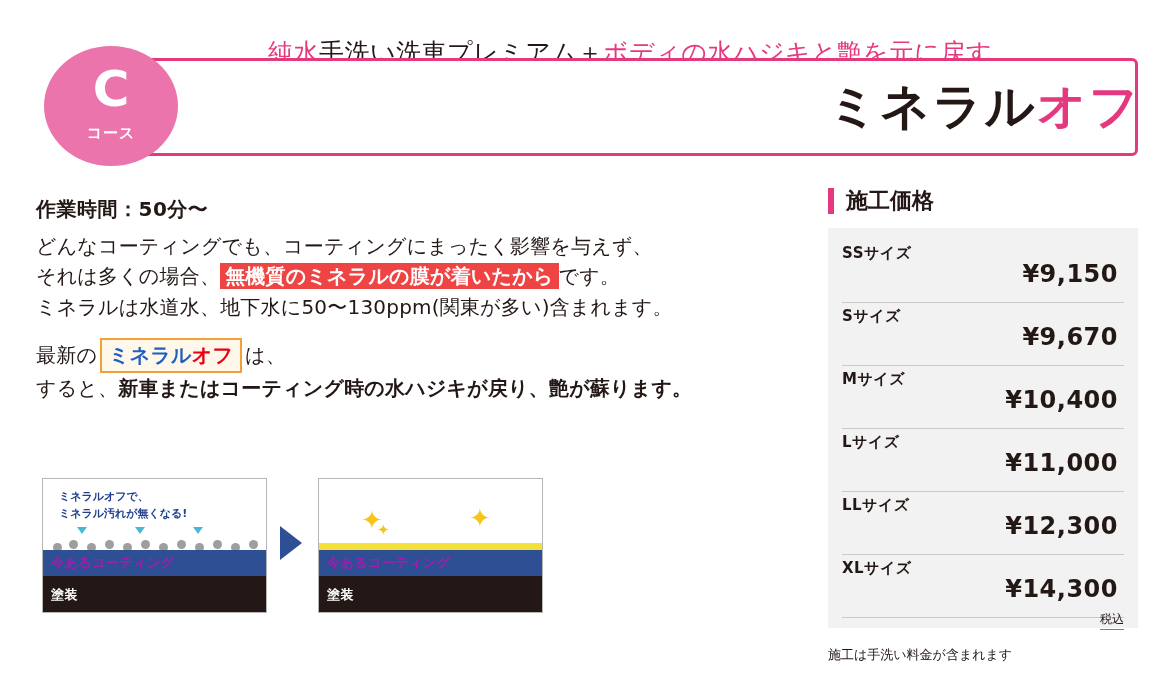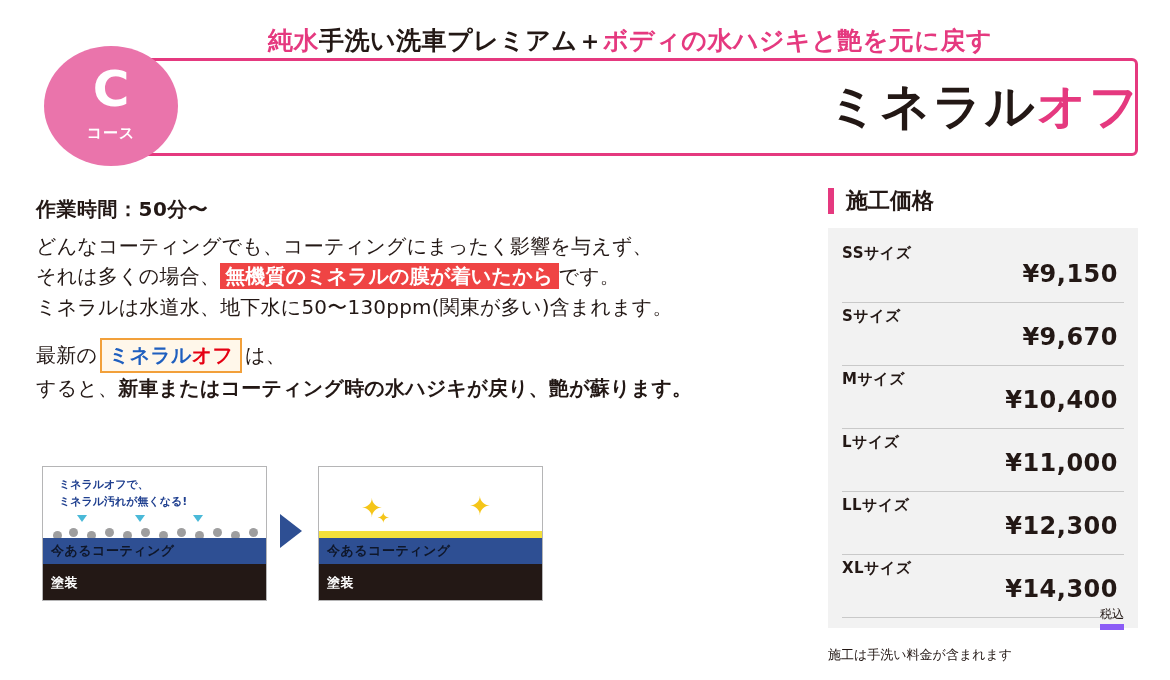--- a/index.html
+++ b/index.html
@@ -7,22 +7,22 @@
     width:1170px;height:680px;
     background:#ffffff;
     font-family:"DejaVu Sans","Liberation Sans",sans-serif;
     color:#231815;
     position:relative;
     overflow:hidden;
   }
   
   #header{position:absolute;left:0;top:0;width:1170px;height:175px;}
   #header-tagline{
-    position:absolute;left:180px;top:24px;width:900px;
-    text-align:center;font-size:25px;font-weight:bold;letter-spacing:0.5px;
+    position:absolute;left:180px;top:36px;width:900px;
+    text-align:center;font-size:25px;font-weight:normal;letter-spacing:0.5px;
     white-space:nowrap;
   }
   .tag-pink{color:#e5397f;}
   .tag-dark{color:#231815;}
   #title-box{
     position:absolute;left:118px;top:58px;width:1020px;height:98px;
     border:3px solid #e5397f;border-radius:6px;background:#fff;
     box-sizing:border-box;
   }
   #title-text{
@@ -61,39 +61,39 @@
   .para-gap{height:16px;}
   .chip{
     display:inline-block;border:2px solid #f2a03a;background:#fff7ea;
     padding:0 7px;margin:0 3px;font-weight:bold;
   }
   .chip .c-blue{color:#1f5fbf;}
   .chip .c-red{color:#e50012;}
   .bold{font-weight:bold;}
 
   
-  #diagram{position:absolute;left:42px;top:466px;width:520px;height:140px;padding-left:42px;}
+  #diagram{position:absolute;left:42px;top:478px;width:520px;height:140px;padding-left:42px;}
   .panel{position:absolute;top:0;width:225px;height:135px;border:1px solid #b5b5b6;background:#ffffff;box-sizing:border-box;overflow:hidden;}
   #panel-left{left:0;}
   #panel-right{left:276px;}
   .layer-coat{
     position:absolute;left:0;bottom:36px;width:100%;height:26px;background:#2e4f93;
   }
   .layer-paint{
     position:absolute;left:0;bottom:0;width:100%;height:36px;background:#231815;
   }
   .layer-yellow{
     position:absolute;left:0;bottom:62px;width:100%;height:7px;background:#f4e03a;
   }
   .layer-label{
     position:absolute;left:8px;color:#ffffff;font-size:13px;font-weight:bold;letter-spacing:0.5px;
   }
   .lbl-coat{bottom:40px;}
   .lbl-paint{bottom:8px;}
-  .coat-text-outline{color:#0f172a;}
+  .coat-text-outline{color:#a21caf;}
   #note-box{
     position:absolute;left:16px;top:10px;width:150px;
     font-size:11px;line-height:1.5;color:#1f3f8f;font-weight:bold;
   }
   .mineral-dot{position:absolute;width:9px;height:9px;border-radius:50%;background:#9e9e9f;}
   .arrow-small{position:absolute;width:0;height:0;border-left:5px solid transparent;border-right:5px solid transparent;border-top:7px solid #4ab9d8;}
   #big-arrow{
     position:absolute;left:238px;top:48px;width:0;height:0;
     border-top:17px solid transparent;border-bottom:17px solid transparent;
     border-left:22px solid #2e4f93;
@@ -108,21 +108,21 @@
   #price-table{
     position:relative;margin-top:8px;width:310px;background:#f2f2f2;padding:12px 14px 10px 14px;
     box-sizing:border-box;
   }
   .price-row{position:relative;height:62px;border-bottom:1px solid #c9c9c9;}
   .price-row:last-of-type{border-bottom:none;}
   .price-size{position:absolute;left:0;top:4px;font-size:15px;font-weight:bold;letter-spacing:0.5px;}
   .price-amount{position:absolute;right:6px;top:20px;font-size:24px;font-weight:bold;letter-spacing:0.5px;}
   #tax-note{
     position:absolute;right:14px;bottom:-2px;font-size:12px;
-    border-bottom:6px solid #8b5cf6;padding-bottom:1px;
+    border-bottom:1px solid #8b5cf6;padding-bottom:1px;
   }
   #footer-note{
     position:absolute;left:828px;top:646px;font-size:13px;color:#231815;
   }
 </style>
 </head>
 <body>
 
 <div id="header">
 

